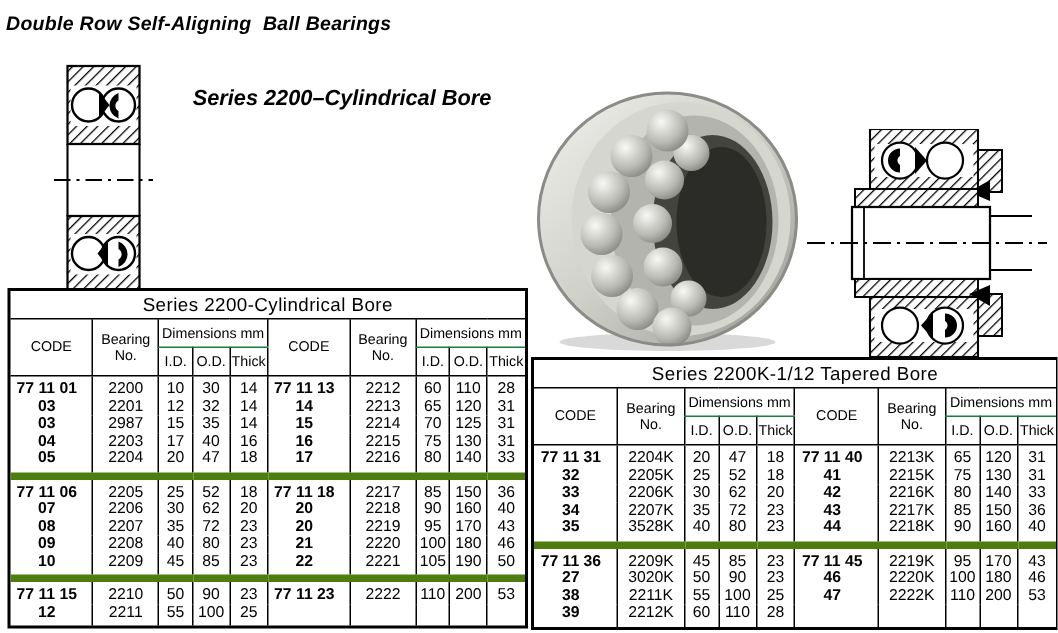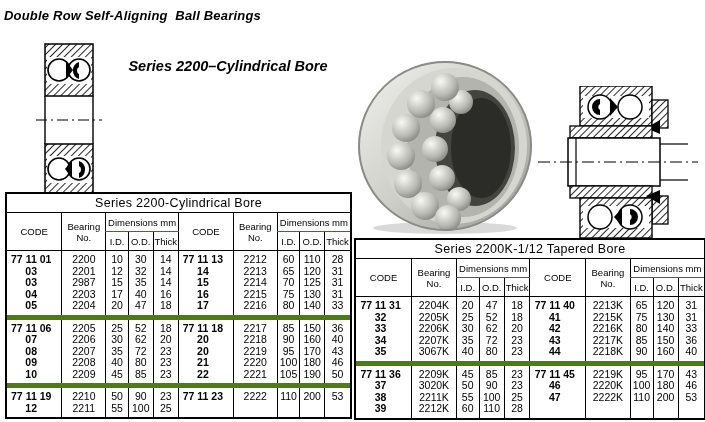--- a/index.html
+++ b/index.html
@@ -325,21 +325,21 @@
           <td class="c2 bl">45</td>
           <td class="c3 bl">85</td>
           <td class="c4 bl">23</td>
           <td class="c0 bl">22</td>
           <td class="c1 bl">2221</td>
           <td class="c2 bl">105</td>
           <td class="c3 bl">190</td>
           <td class="c4 bl">50</td>
         </tr>
         <tr class="gfirst gtop">
-          <td class="c0">77 11 19</td>
+          <td class="c0">77 11 15</td>
           <td class="c1 bl">2210</td>
           <td class="c2 bl">50</td>
           <td class="c3 bl">90</td>
           <td class="c4 bl">23</td>
           <td class="c0 bl">77 11 23</td>
           <td class="c1 bl">2222</td>
           <td class="c2 bl">110</td>
           <td class="c3 bl">200</td>
           <td class="c4 bl">53</td>
         </tr>
@@ -443,21 +443,21 @@
           <td class="c3 bl">72</td>
           <td class="c4 bl">23</td>
           <td class="c0 bl">43</td>
           <td class="c1 bl">2217K</td>
           <td class="c2 bl">85</td>
           <td class="c3 bl">150</td>
           <td class="c4 bl">36</td>
         </tr>
         <tr class="gbot">
           <td class="c0">35</td>
-          <td class="c1 bl">3067K</td>
+          <td class="c1 bl">3528K</td>
           <td class="c2 bl">40</td>
           <td class="c3 bl">80</td>
           <td class="c4 bl">23</td>
           <td class="c0 bl">44</td>
           <td class="c1 bl">2218K</td>
           <td class="c2 bl">90</td>
           <td class="c3 bl">160</td>
           <td class="c4 bl">40</td>
         </tr>
         <tr class="gfirst gtop">
@@ -466,21 +466,21 @@
           <td class="c2 bl">45</td>
           <td class="c3 bl">85</td>
           <td class="c4 bl">23</td>
           <td class="c0 bl">77 11 45</td>
           <td class="c1 bl">2219K</td>
           <td class="c2 bl">95</td>
           <td class="c3 bl">170</td>
           <td class="c4 bl">43</td>
         </tr>
         <tr>
-          <td class="c0">37</td>
+          <td class="c0">27</td>
           <td class="c1 bl">3020K</td>
           <td class="c2 bl">50</td>
           <td class="c3 bl">90</td>
           <td class="c4 bl">23</td>
           <td class="c0 bl">46</td>
           <td class="c1 bl">2220K</td>
           <td class="c2 bl">100</td>
           <td class="c3 bl">180</td>
           <td class="c4 bl">46</td>
         </tr>

